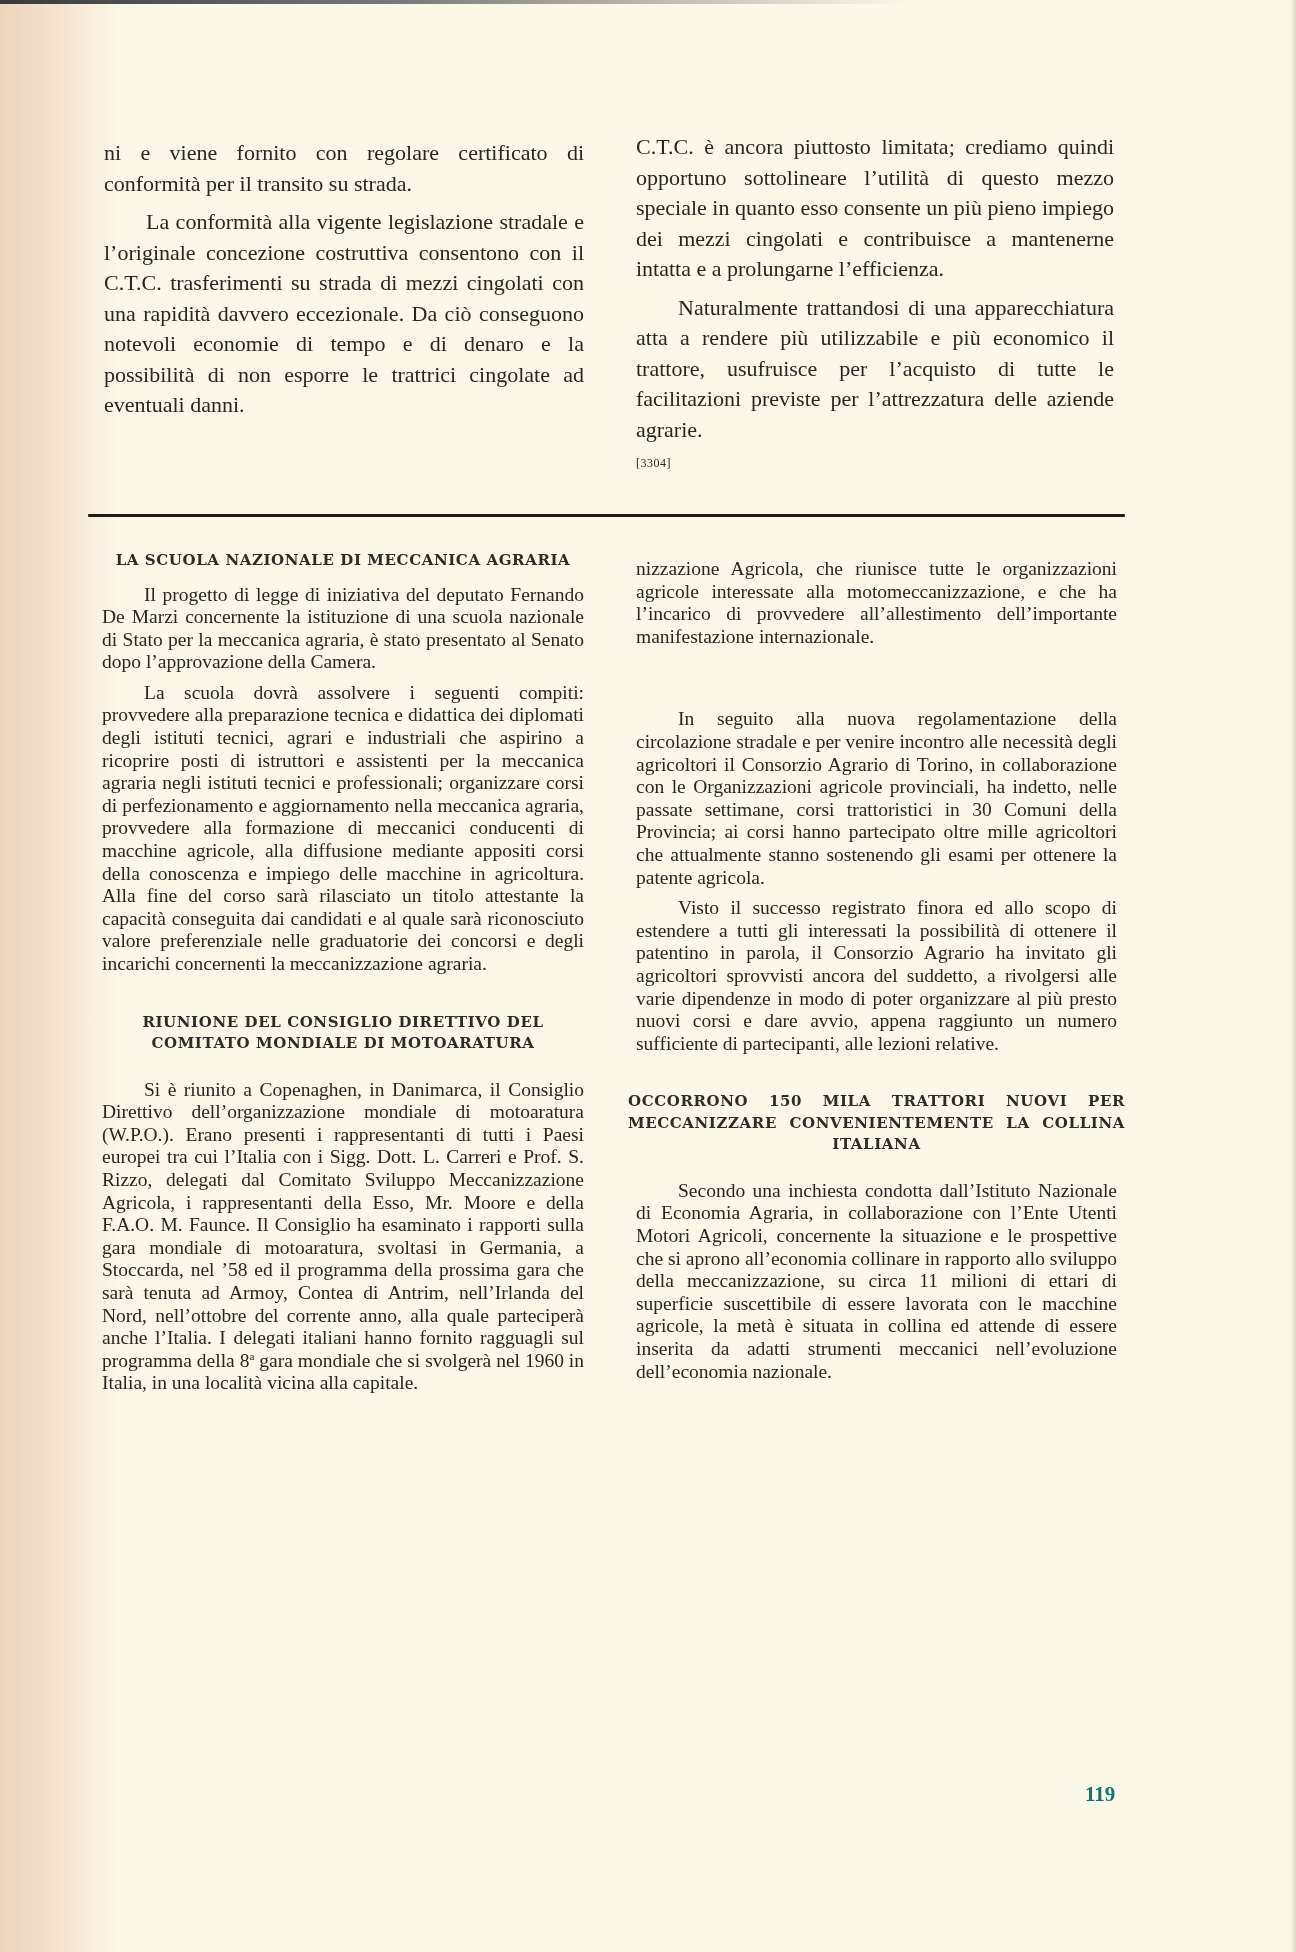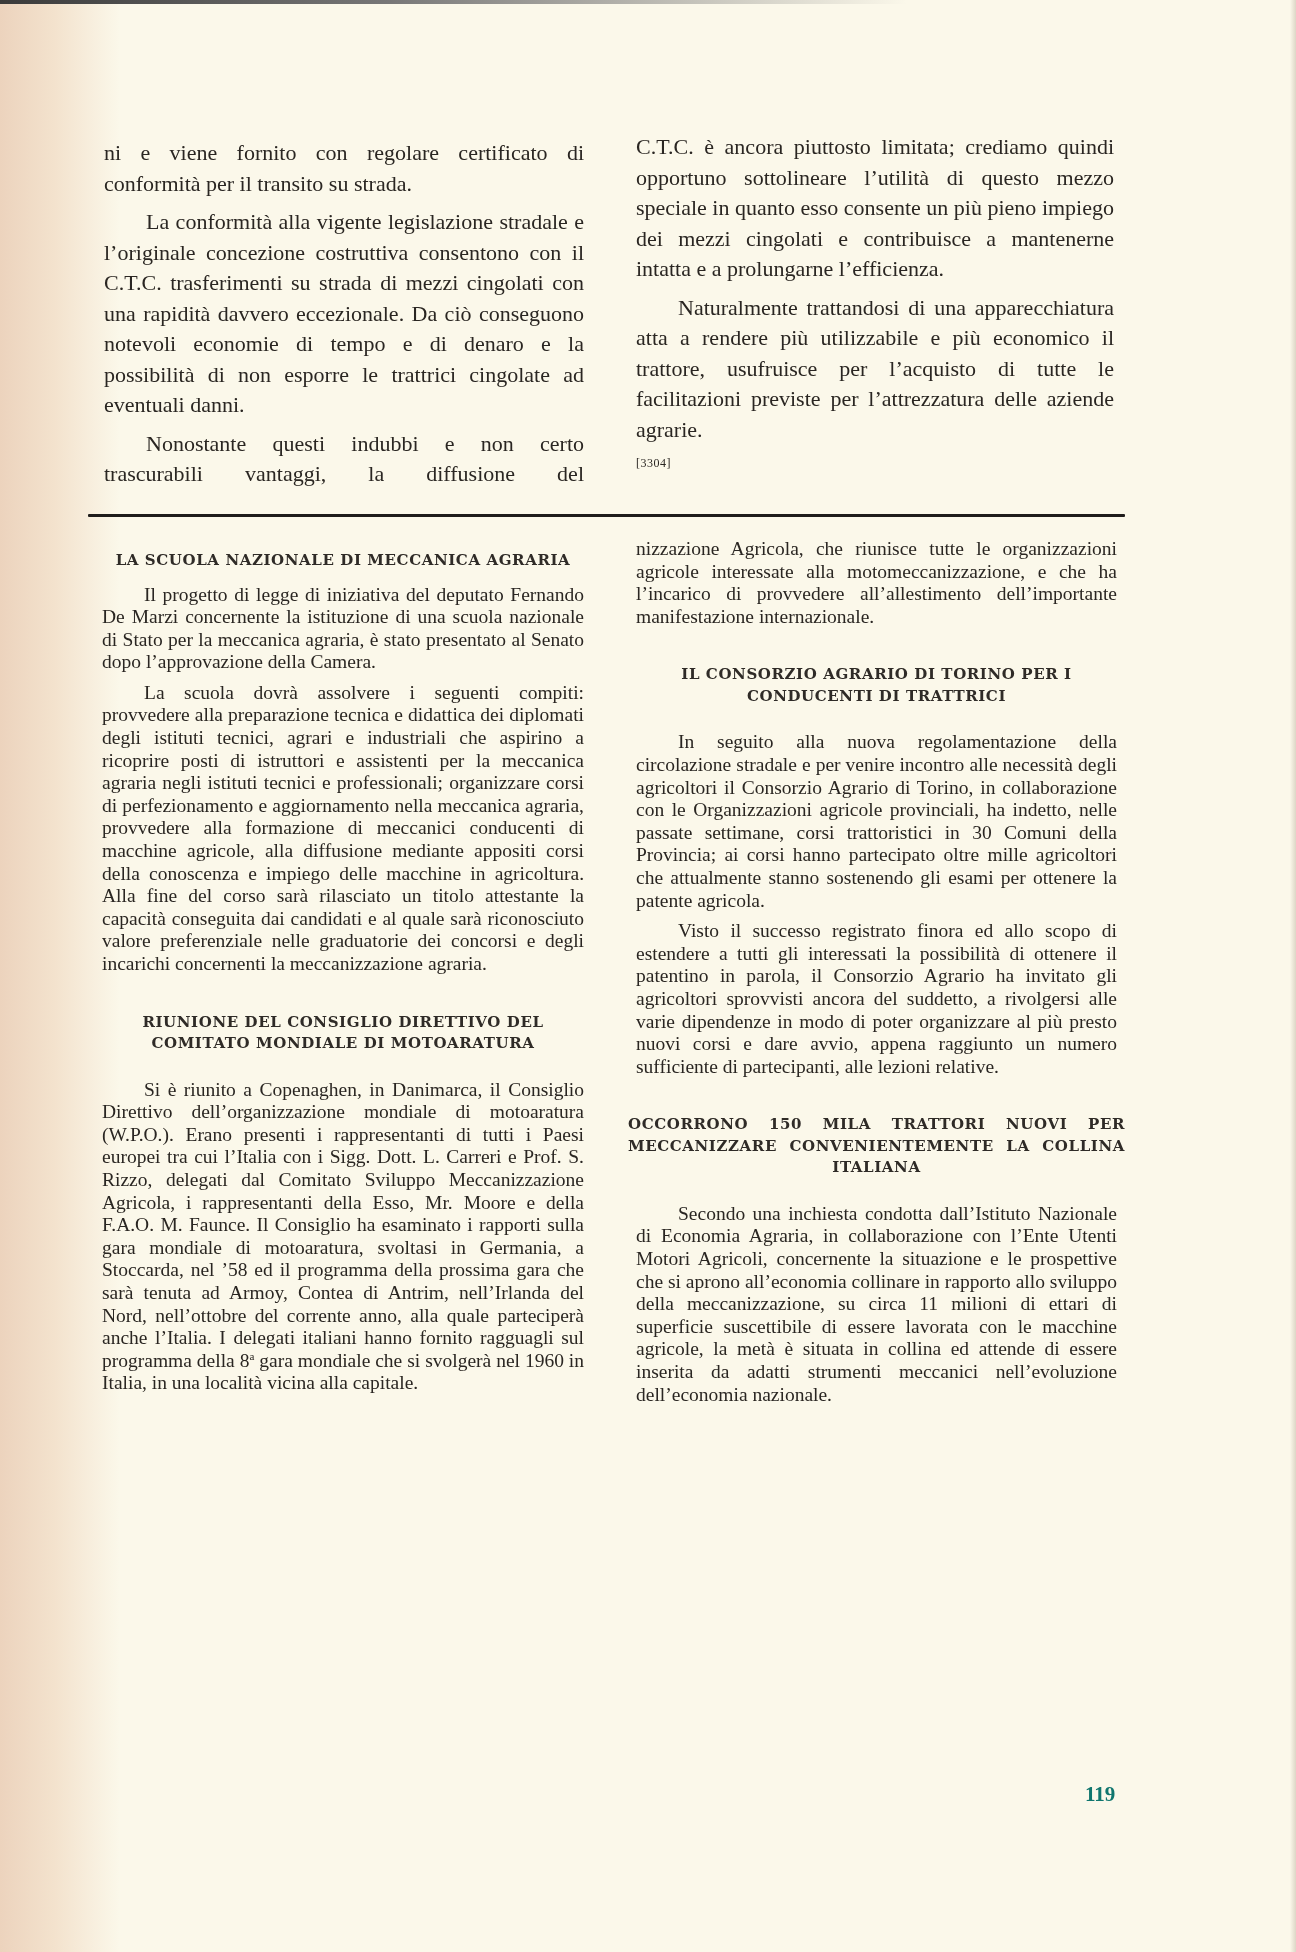--- a/index.html
+++ b/index.html
@@ -25,21 +25,21 @@
   .col p { margin: 8px; text-indent: 0; }
   .col p.ind { text-indent: 42px; }
   .col-top-left  { left: 96px;  top: 130px; width: 496px; font-size: 22px; line-height: 30.5px; }
   .col-top-right { left: 628px; top: 124px; width: 494px; font-size: 22px; line-height: 30.5px; }
   .ref-code { font-size: 12px; line-height: 20px; margin-top: -2px; letter-spacing: 0.5px; }
   .rule {
     position: absolute; left: 88px; top: 514px; width: 1037px; height: 3px;
     background: #1f1d1b; border-radius: 1px;
   }
   .col-bot-left  { left: 94px;  top: 550px; width: 498px; font-size: 19.5px; line-height: 22.6px; }
-  .col-bot-right { left: 628px; top: 530px; width: 497px; font-size: 19.5px; line-height: 22.6px; }
+  .col-bot-right { left: 628px; top: 550px; width: 497px; font-size: 19.5px; line-height: 22.6px; }
   h2.section-title {
     margin: 0; font-family: "DejaVu Serif", "Liberation Serif", serif;
     font-weight: bold; font-size: 15px; line-height: 21.5px;
     letter-spacing: 0.6px; text-align: center; color: #2f2b27;
   }
   .gap-before-title { height: 28px; }
   .gap-after-title { height: 16px; }
   .gap-small { height: 4px; }
   sup { font-size: 11px; vertical-align: super; line-height: 0; }
   .page-number {
@@ -50,21 +50,20 @@
 </head>
 <body>
 
 <div class="page-shade"></div>
 <div class="top-edge"></div>
 <div class="right-edge"></div>
 
 <div class="col col-top-left">
   <p>ni e viene fornito con regolare certificato di conformità per il transito su strada.</p>
   <p class="ind">La conformità alla vigente legislazione stradale e l’originale concezione costruttiva consentono con il C.T.C. trasferimenti su strada di mezzi cingolati con una rapidità davvero eccezionale. Da ciò conseguono notevoli economie di tempo e di denaro e la possibilità di non esporre le trattrici cingolate ad eventuali danni.</p>
-  <p class="ind" style="text-align-last: justify;">Nonostante questi indubbi e non certo trascurabili vantaggi, la diffusione del</p>
 </div>
 
 <div class="col col-top-right">
   <p>C.T.C. è ancora piuttosto limitata; crediamo quindi opportuno sottolineare l’utilità di questo mezzo speciale in quanto esso consente un più pieno impiego dei mezzi cingolati e contribuisce a mantenerne intatta e a prolungarne l’efficienza.</p>
   <p class="ind">Naturalmente trattandosi di una apparecchiatura atta a rendere più utilizzabile e più economico il trattore, usufruisce per l’acquisto di tutte le facilitazioni previste per l’attrezzatura delle aziende agrarie.</p>
   <p class="ref-code">[3304]</p>
 </div>
 
 <div class="rule"></div>
 
@@ -84,21 +83,20 @@
     <p class="ind"><span>Si è riunito a Copenaghen, in Danimarca, il Consiglio Direttivo dell’organizzazione mondiale di motoaratura (W.P.O.). Erano presenti i rappresentanti di tutti i Paesi europei tra cui l’Italia con i Sigg. Dott. L. Carreri e Prof. S. Rizzo, delegati dal Comitato Sviluppo Meccanizzazione Agricola, i rappresentanti della Esso, Mr. Moore e della F.A.O. M. Faunce. Il Consiglio ha esaminato i rapporti sulla gara mondiale di motoaratura, svoltasi in Germania, a Stoccarda, nel ’58 ed il programma della prossima gara che sarà tenuta ad Armoy, Contea di Antrim, nell’Irlanda del Nord, nell’ottobre del corrente anno, alla quale parteciperà anche l’Italia. I delegati italiani hanno fornito ragguagli sul programma della 8</span><sup>a</sup><span> gara mondiale che si svolgerà nel 1960 in Italia, in una località vicina alla capitale.</span></p>
   </section>
 </div>
 
 <div class="col col-bot-right">
   <p>nizzazione Agricola, che riunisce tutte le organizzazioni agricole interessate alla motomeccanizzazione, e che ha l’incarico di provvedere all’allestimento dell’importante manifestazione internazionale.</p>
 
   <div class="gap-before-title"></div>
 
   <section>
-    <h2 class="section-title" style="padding: 0 20px;">IL CONSORZIO AGRARIO DI TORINO PER I CONDUCENTI DI TRATTRICI</h2>
     <div class="gap-after-title"></div>
     <p class="ind">In seguito alla nuova regolamentazione della circolazione stradale e per venire incontro alle necessità degli agricoltori il Consorzio Agrario di Torino, in collaborazione con le Organizzazioni agricole provinciali, ha indetto, nelle passate settimane, corsi trattoristici in 30 Comuni della Provincia; ai corsi hanno partecipato oltre mille agricoltori che attualmente stanno sostenendo gli esami per ottenere la patente agricola.</p>
     <p class="ind">Visto il successo registrato finora ed allo scopo di estendere a tutti gli interessati la possibilità di ottenere il patentino in parola, il Consorzio Agrario ha invitato gli agricoltori sprovvisti ancora del suddetto, a rivolgersi alle varie dipendenze in modo di poter organizzare al più presto nuovi corsi e dare avvio, appena raggiunto un numero sufficiente di partecipanti, alle lezioni relative.</p>
   </section>
 
   <div class="gap-before-title"></div>
 
   <section>
     <h2 class="section-title" style="text-align: justify; text-align-last: center;">OCCORRONO 150 MILA TRATTORI NUOVI PER MECCANIZZARE CONVENIENTEMENTE LA COLLINA ITALIANA</h2>
     <div class="gap-after-title"></div>

